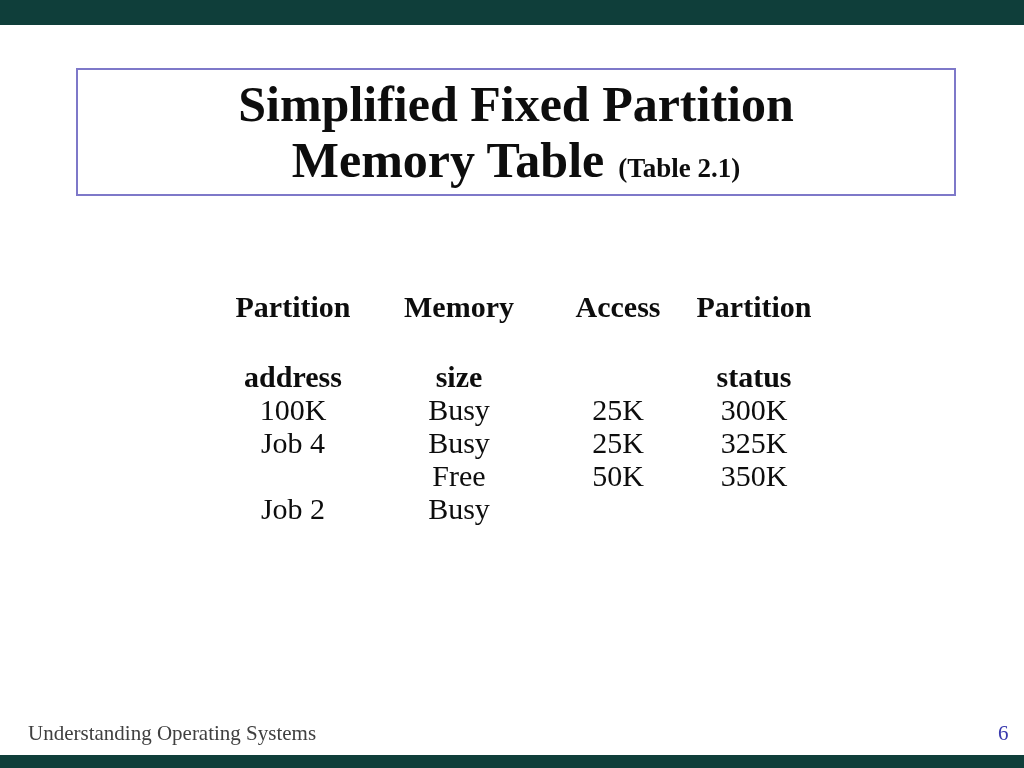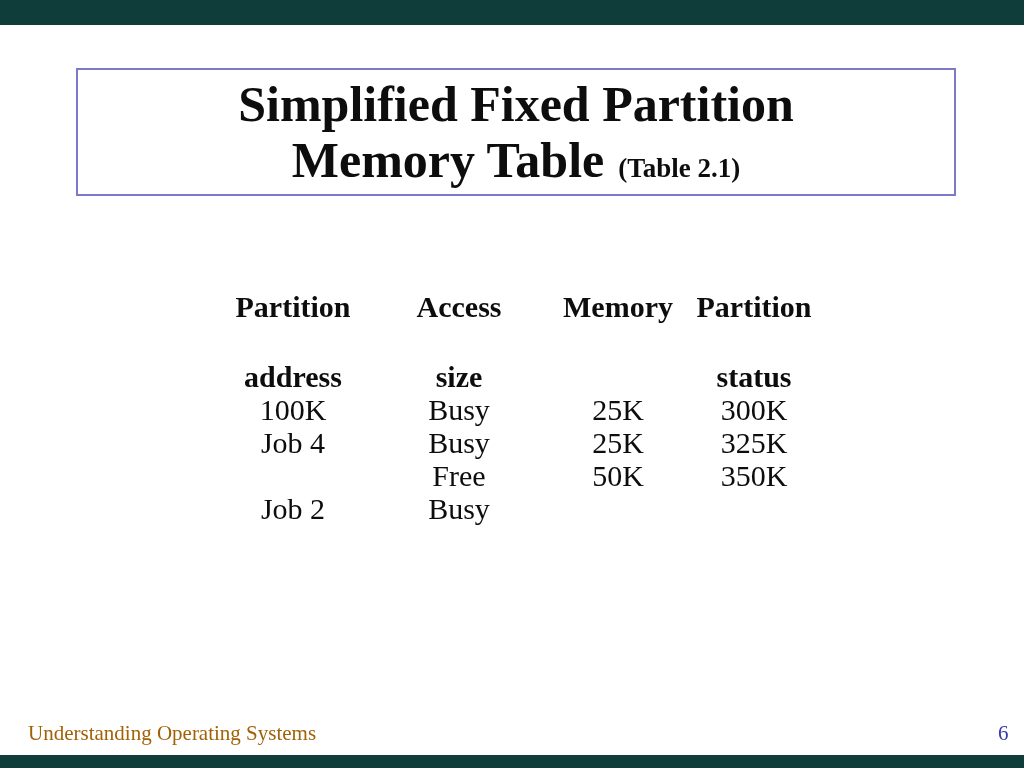--- a/index.html
+++ b/index.html
@@ -54,21 +54,21 @@
     text-align: center;
   }
   .mem-table .hdr { font-weight: bold; margin-top: 37px; }
   .mem-table .cell { white-space: nowrap; }
 
   .footer-text {
     position: absolute;
     left: 28px; top: 721px;
     font-size: 21px;
     line-height: 24px;
-    color: #a16207;
+    color: #404040;
     white-space: nowrap;
   }
   .slide-number {
     position: absolute;
     left: 998px; top: 721px;
     font-size: 21px;
     line-height: 24px;
     color: #3a3aae;
   }
 </style>
@@ -77,22 +77,22 @@
 
 <div class="frame-bar top"></div>
 
 <div class="title-box">
   <div class="title-line1">Simplified Fixed Partition</div>
   <div class="title-line2"><span>Memory Table</span><span class="title-note">(Table 2.1)</span></div>
 </div>
 
 <div class="mem-table">
   <div class="cell hdr">Partition</div>
+  <div class="cell hdr">Memory</div>
   <div class="cell hdr">Access</div>
-  <div class="cell hdr">Memory</div>
   <div class="cell hdr">Partition</div>
 
   <div class="cell hdr">address</div>
   <div class="cell hdr">size</div>
   <div class="cell hdr"></div>
   <div class="cell hdr">status</div>
 
   <div class="cell">100K</div>
   <div class="cell">Busy</div>
 

